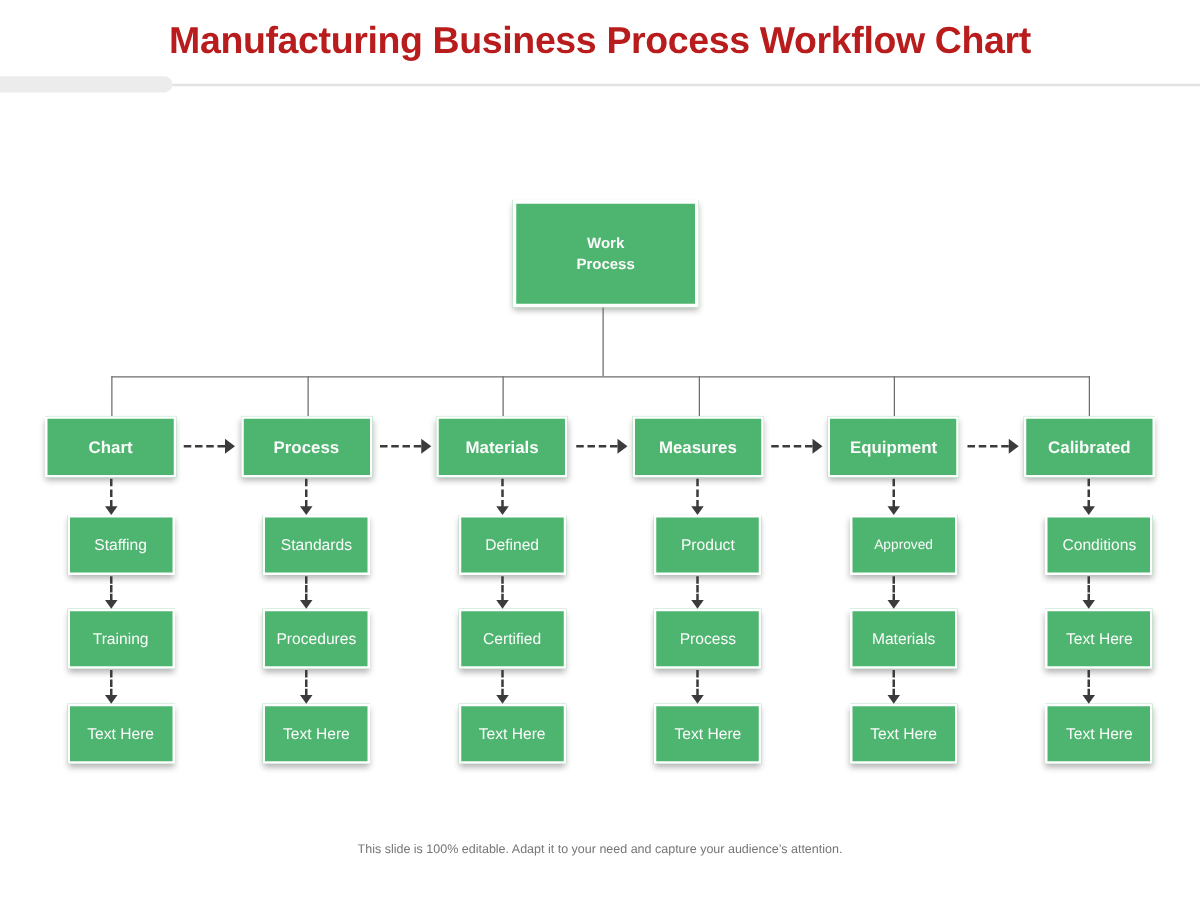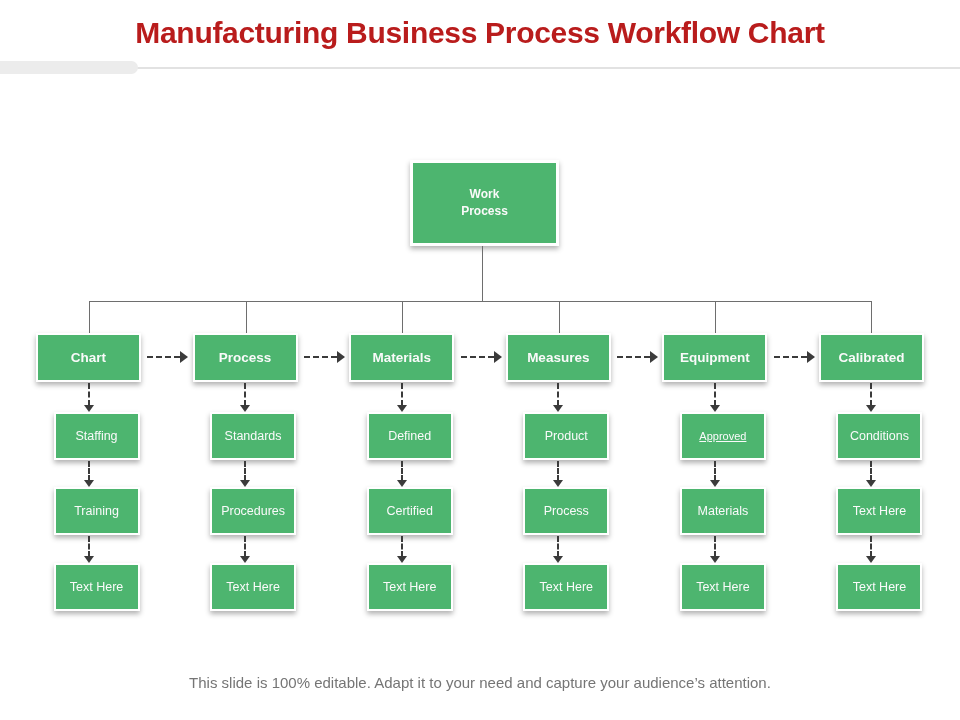--- a/index.html
+++ b/index.html
@@ -23,21 +23,21 @@
   
   .node{background:var(--box-green);border:2px solid #ffffff;
         box-shadow:0 3px 5px rgba(0,0,0,0.30);
         display:flex;align-items:center;justify-content:center;
         color:#fafafa;text-align:center;}
   .root-node{position:absolute;left:410px;top:160px;width:149px;height:86px;
              border-width:3px;font-weight:bold;font-size:12px;line-height:1.4;
              white-space:pre-line;}
   .hdr{width:105px;height:49px;font-weight:bold;font-size:13.5px;}
   .child{width:86px;height:48px;font-size:12.5px;margin-left:16px;}
-  .child.small-label{font-size:11px;text-decoration:underline;}
+  .child.small-label{font-size:11px;}
 
   
   .stem{position:absolute;left:482px;top:246px;width:1px;height:55px;background:var(--line-gray);}
   .hline{position:absolute;left:89px;top:301px;width:783px;height:1px;background:var(--line-gray);}
   .drop{position:absolute;top:301px;width:1px;height:32px;background:var(--line-gray);}
   .d1{left:89px}.d2{left:246px}.d3{left:402px}.d4{left:559px}.d5{left:715px}.d6{left:871px}
 
   
   .cols{position:absolute;left:36px;top:333px;width:888px;
         display:flex;justify-content:space-between;}
@@ -54,21 +54,21 @@
   
   .harrow{position:absolute;top:351px;width:41px;height:12px;}
   .h1{left:147px}.h2{left:304px}.h3{left:461px}.h4{left:617px}.h5{left:774px}
   .hdash{position:absolute;left:0;right:8px;top:5px;border-top:2px dashed var(--arrow-dark);}
   .hhead{position:absolute;right:0;top:0;width:0;height:0;
          border-left:8px solid var(--arrow-dark);
          border-top:6px solid transparent;border-bottom:6px solid transparent;}
 
   
   .footer{position:absolute;top:674px;left:0;width:960px;text-align:center;
-          font-size:15px;color:var(--footer-gray);}
+          font-size:10px;color:var(--footer-gray);}
 </style>
 </head>
 <body>
 
 <div class="slide">
 
   <div class="title">Manufacturing Business Process Workflow Chart</div>
   <div class="accent-line"></div>
   <div class="accent-bar"></div>
 

